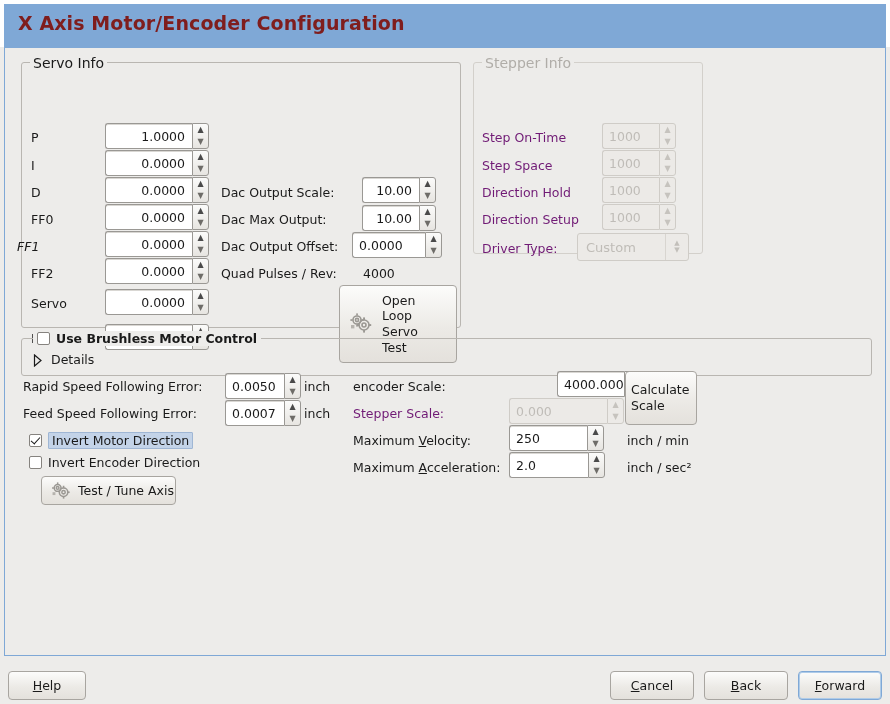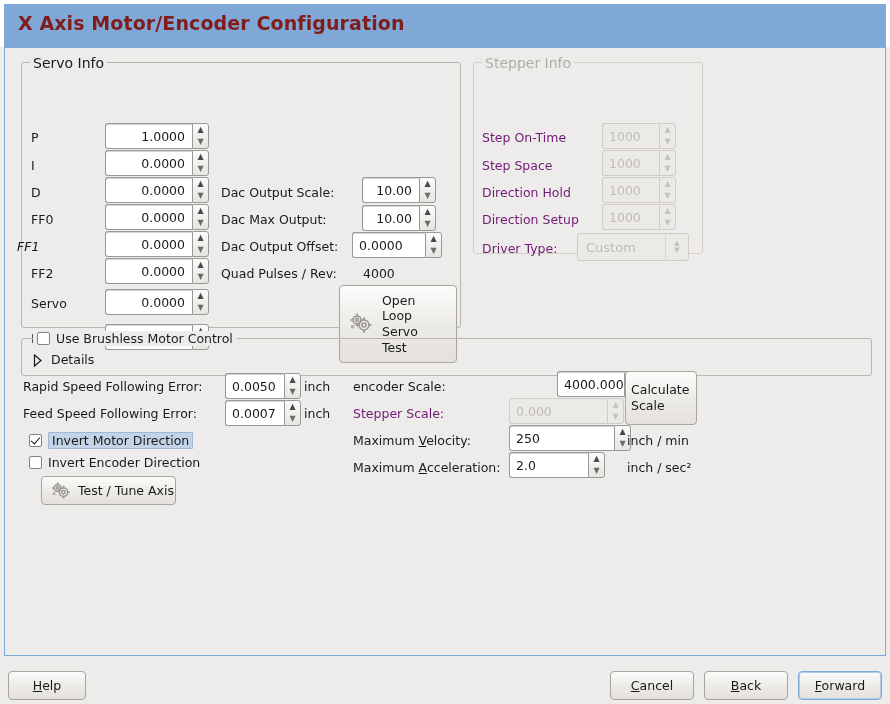--- a/index.html
+++ b/index.html
@@ -237,21 +237,21 @@
     transform: rotate(42deg);
   }
   .cb-label { font-size: 12.5px; color: #1a1a1a; white-space: nowrap; }
   .cb-label.sel {
     background: #c3d3e8;
     border: 1px solid #9fb6d4;
     padding: 0 3px;
     border-radius: 1px;
     font-weight: normal;
   }
-  .cb-label.bold { font-weight: normal; }
+  .cb-label.bold { font-weight: bold; }
 
   
   .expander {
     position: absolute;
     display: flex;
     align-items: center;
     gap: 8px;
   }
   .tri-outline {
     width: 10px; height: 12px;
@@ -538,21 +538,21 @@
   </div>
 
   <div class="btn btn-multiline" style="left:620px; top:323px; width:72px; height:54px; padding-left:5px;">
     <span class="btn-lines">
       <span>Calculate</span>
       <span>Scale</span>
     </span>
   </div>
 
   <span class="lbl" style="left:348px; top:387px;"><span>Maximum </span><span class="mn">V</span><span>elocity:</span></span>
-  <div class="spin" style="left:504px; top:377px; width:122px;">
+  <div class="spin" style="left:504px; top:377px; width:95px;">
     <div class="field left">250</div>
     <div class="btns">
           <div class="ar">▲</div>
           <div class="ar down">▼</div>
         </div>
   </div>
   <span class="lbl" style="left:622px; top:387px;">inch / min</span>
 
   <span class="lbl" style="left:348px; top:414px;"><span>Maximum </span><span class="mn">A</span><span>cceleration:</span></span>
   <div class="spin" style="left:504px; top:404px; width:96px;">

